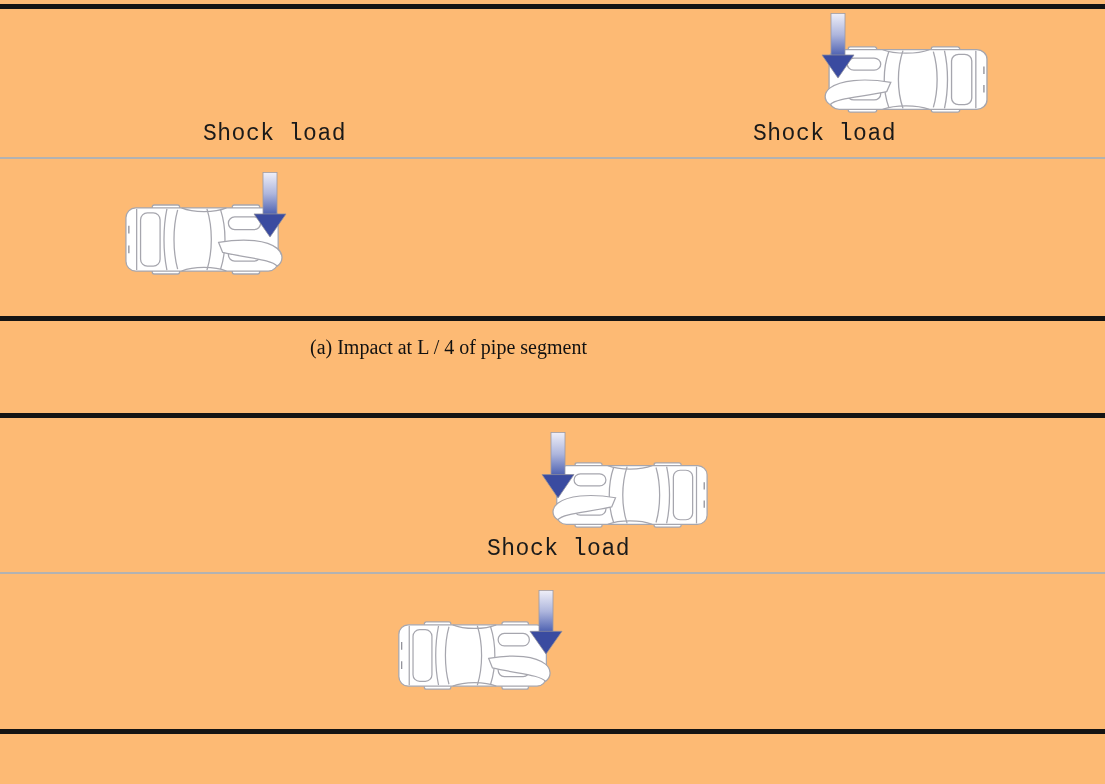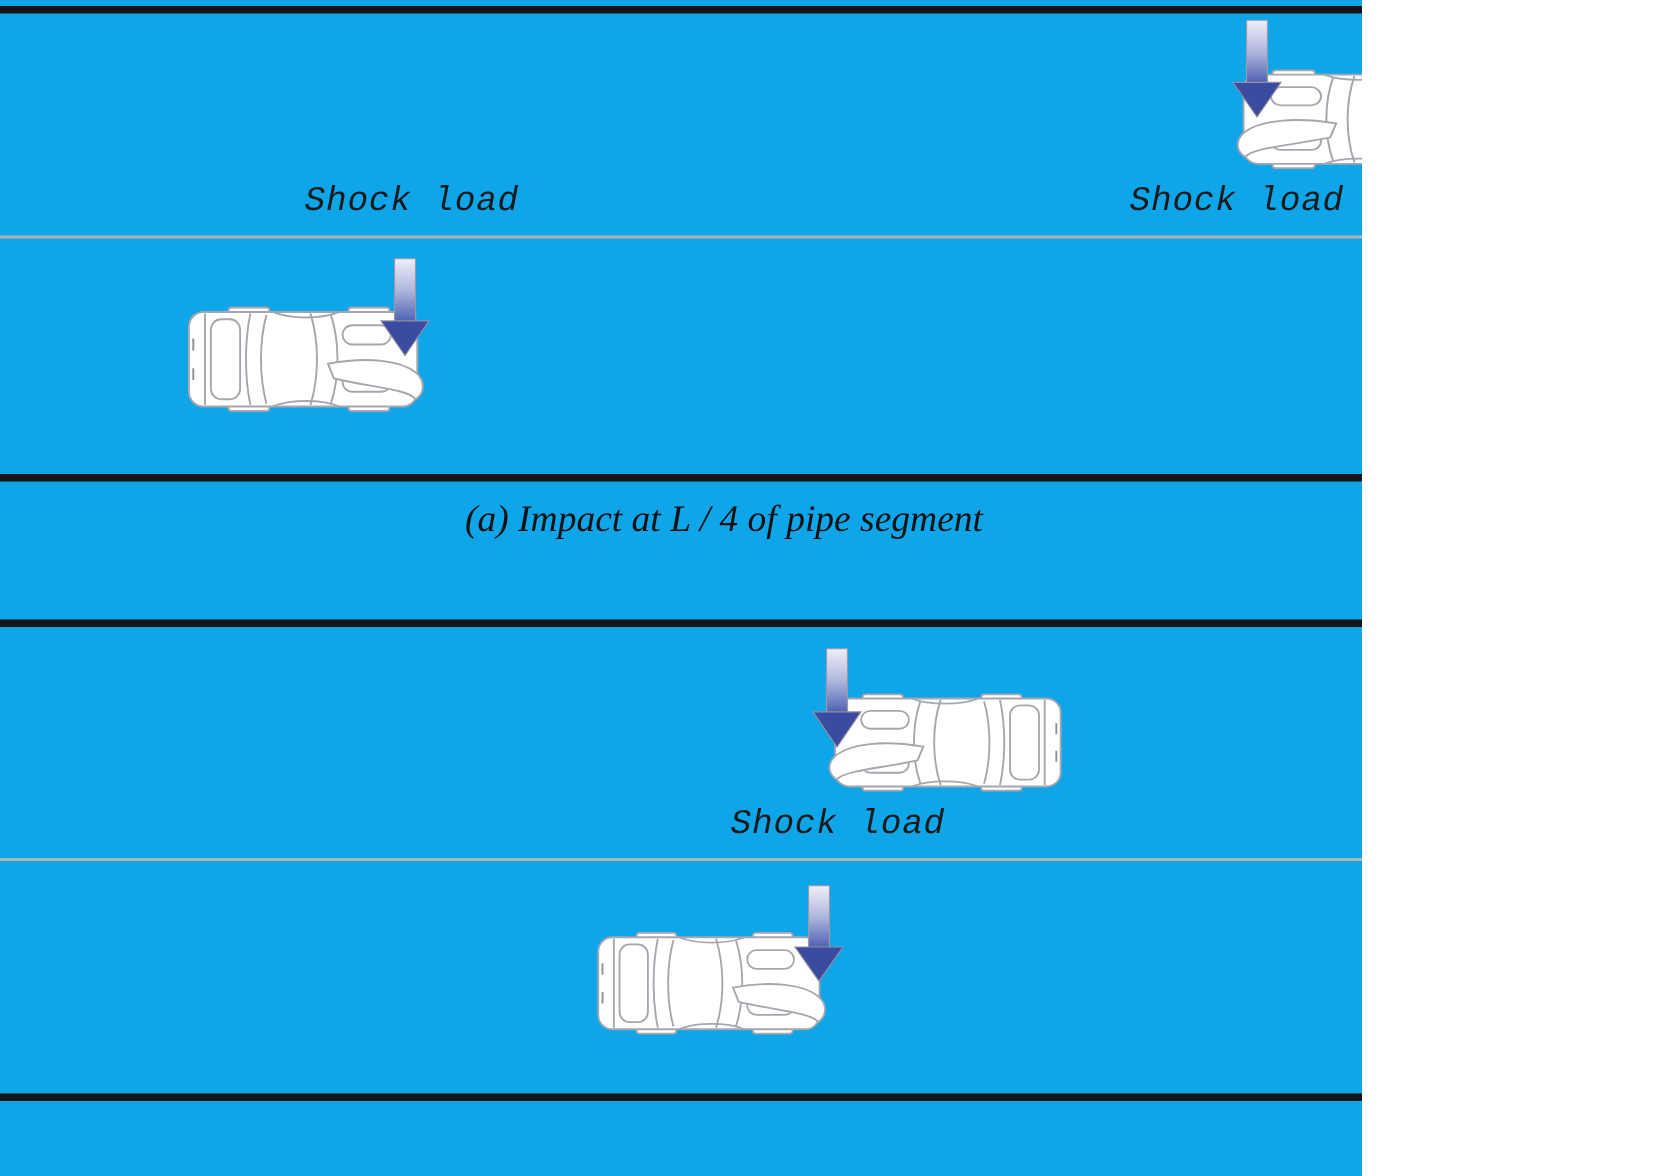--- a/index.html
+++ b/index.html
@@ -1,23 +1,22 @@
 <!DOCTYPE html>
 <html><head>
 <meta charset="utf-8">
 <style>
   html, body { margin: 0; padding: 0; background: #ffffff; }
   .figure {
     position: relative;
-    width: 908px;
+    width: 1105px;
     height: 784px;
-    background: #0ea5e9;
+    background: #fdba74;
     overflow: hidden;
     font-family: "Liberation Sans", sans-serif;
-    font-style: italic;
   }
   .rule-thick {
     position: absolute;
     left: 0;
     width: 1105px;
     height: 5px;
     background: #141414;
   }
   .lane-divider {
     position: absolute;
@@ -31,21 +30,21 @@
     font-family: "Liberation Mono", "DejaVu Sans Mono", monospace;
     font-size: 23px;
     line-height: 26px;
     letter-spacing: 0.5px;
     color: #1a1a1a;
     white-space: pre;
   }
   .caption {
     position: absolute;
     font-family: "Liberation Serif", "DejaVu Serif", serif;
-    font-size: 25px;
+    font-size: 20px;
     line-height: 34px;
     color: #111111;
     white-space: nowrap;
   }
   .car { position: absolute; }
   .car.mirrored { transform: scaleX(-1); }
   .arrow { position: absolute; }
   svg { display: block; }
 </style>
 </head>

